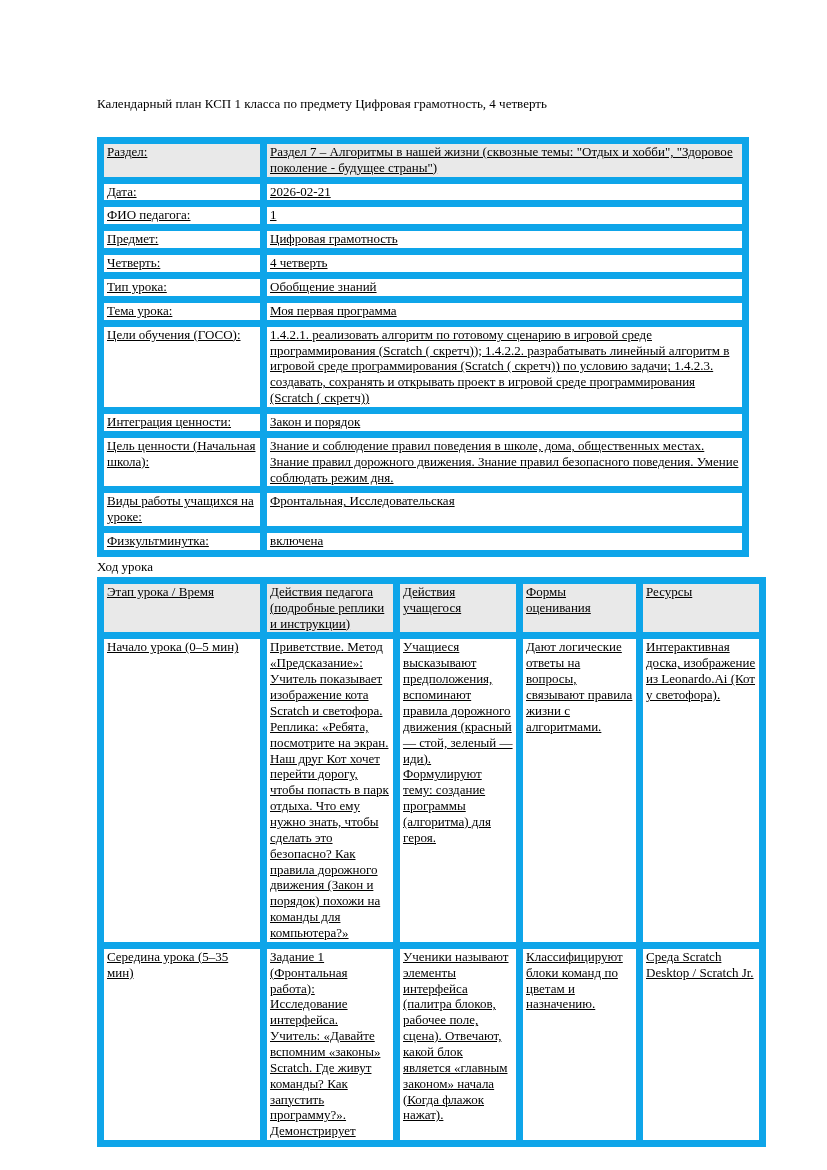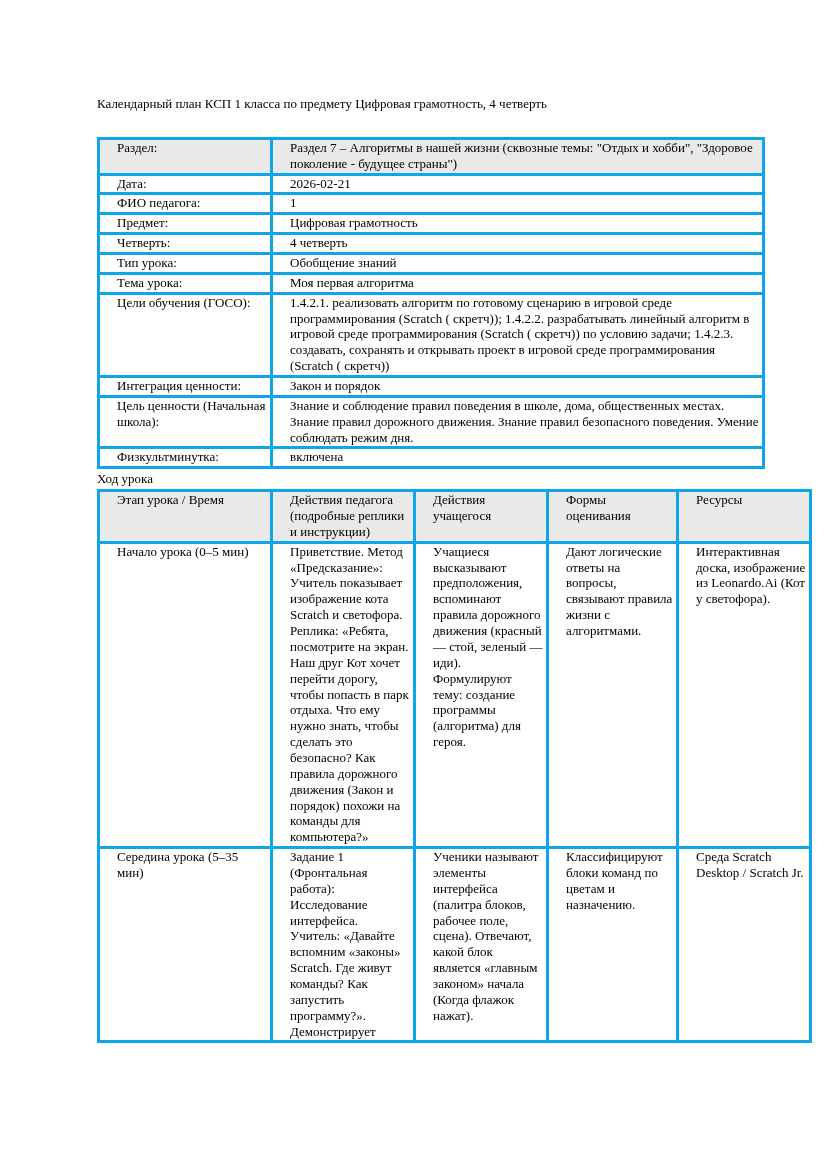--- a/index.html
+++ b/index.html
@@ -23,27 +23,28 @@
     margin: 0 0 25px 0;
     font-size: 13px;
     font-weight: normal;
   }
   table {
     border-collapse: collapse;
     table-layout: fixed;
     width: 631px;
   }
   td, th {
-    border: 3px solid #0ea5e9;
+    border: 7px solid #0ea5e9;
     vertical-align: top;
     text-align: left;
     font-weight: normal;
-    padding: 0 3px 1px 17px;
+    padding: 0 3px 1px 3px;
     font-size: 13px;
     line-height: 1.22;
+    text-decoration: underline;
   }
   .shaded td, .shaded th {
     background: #e9e9e9;
   }
   #info-table .col-label { width: 150px; }
   #info-table .col-value { width: 469px; }
   #lesson-table .c1 { width: 150px; }
   #lesson-table .c2 { width: 120px; }
   #lesson-table .c3 { width: 110px; }
   #lesson-table .c4 { width: 107px; }
@@ -82,33 +83,37 @@
       <tr>
         <td class="col-label">Четверть:</td>
         <td class="col-value">4 четверть</td>
       </tr>
       <tr>
         <td class="col-label">Тип урока:</td>
         <td class="col-value">Обобщение знаний</td>
       </tr>
       <tr>
         <td class="col-label">Тема урока:</td>
-        <td class="col-value">Моя первая алгоритма</td>
+        <td class="col-value">Моя первая программа</td>
       </tr>
       <tr>
         <td class="col-label">Цели обучения (ГОСО):</td>
         <td class="col-value">1.4.2.1. реализовать алгоритм по готовому сценарию в игровой среде программирования (Scratch ( скретч)); 1.4.2.2. разрабатывать линейный алгоритм в игровой среде программирования (Scratch ( скретч)) по условию задачи; 1.4.2.3. создавать, сохранять и открывать проект в игровой среде программирования (Scratch ( скретч))</td>
       </tr>
       <tr>
         <td class="col-label">Интеграция ценности:</td>
         <td class="col-value">Закон и порядок</td>
       </tr>
       <tr>
         <td class="col-label">Цель ценности (Начальная школа):</td>
         <td class="col-value">Знание и соблюдение правил поведения в школе, дома, общественных местах. Знание правил дорожного движения. Знание правил безопасного поведения. Умение соблюдать режим дня.</td>
+      </tr>
+      <tr>
+        <td class="col-label">Виды работы учащихся на уроке:</td>
+        <td class="col-value">Фронтальная, Исследовательская</td>
       </tr>
       <tr>
         <td class="col-label">Физкультминутка:</td>
         <td class="col-value">включена</td>
       </tr>
     </tbody>
   </table>
 
   <p class="section-heading">Ход урока</p>
 

